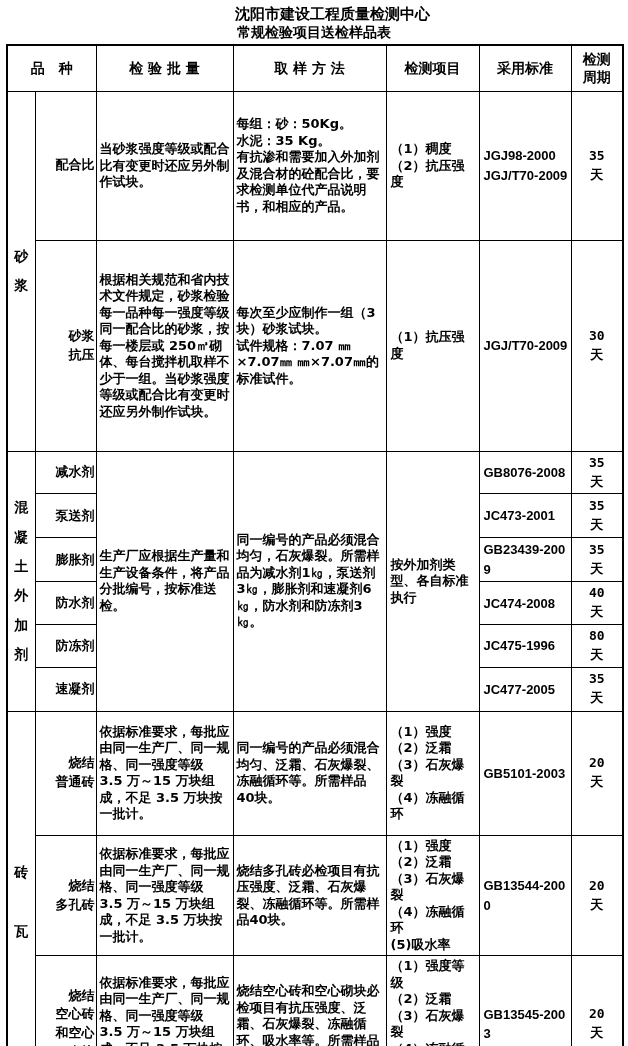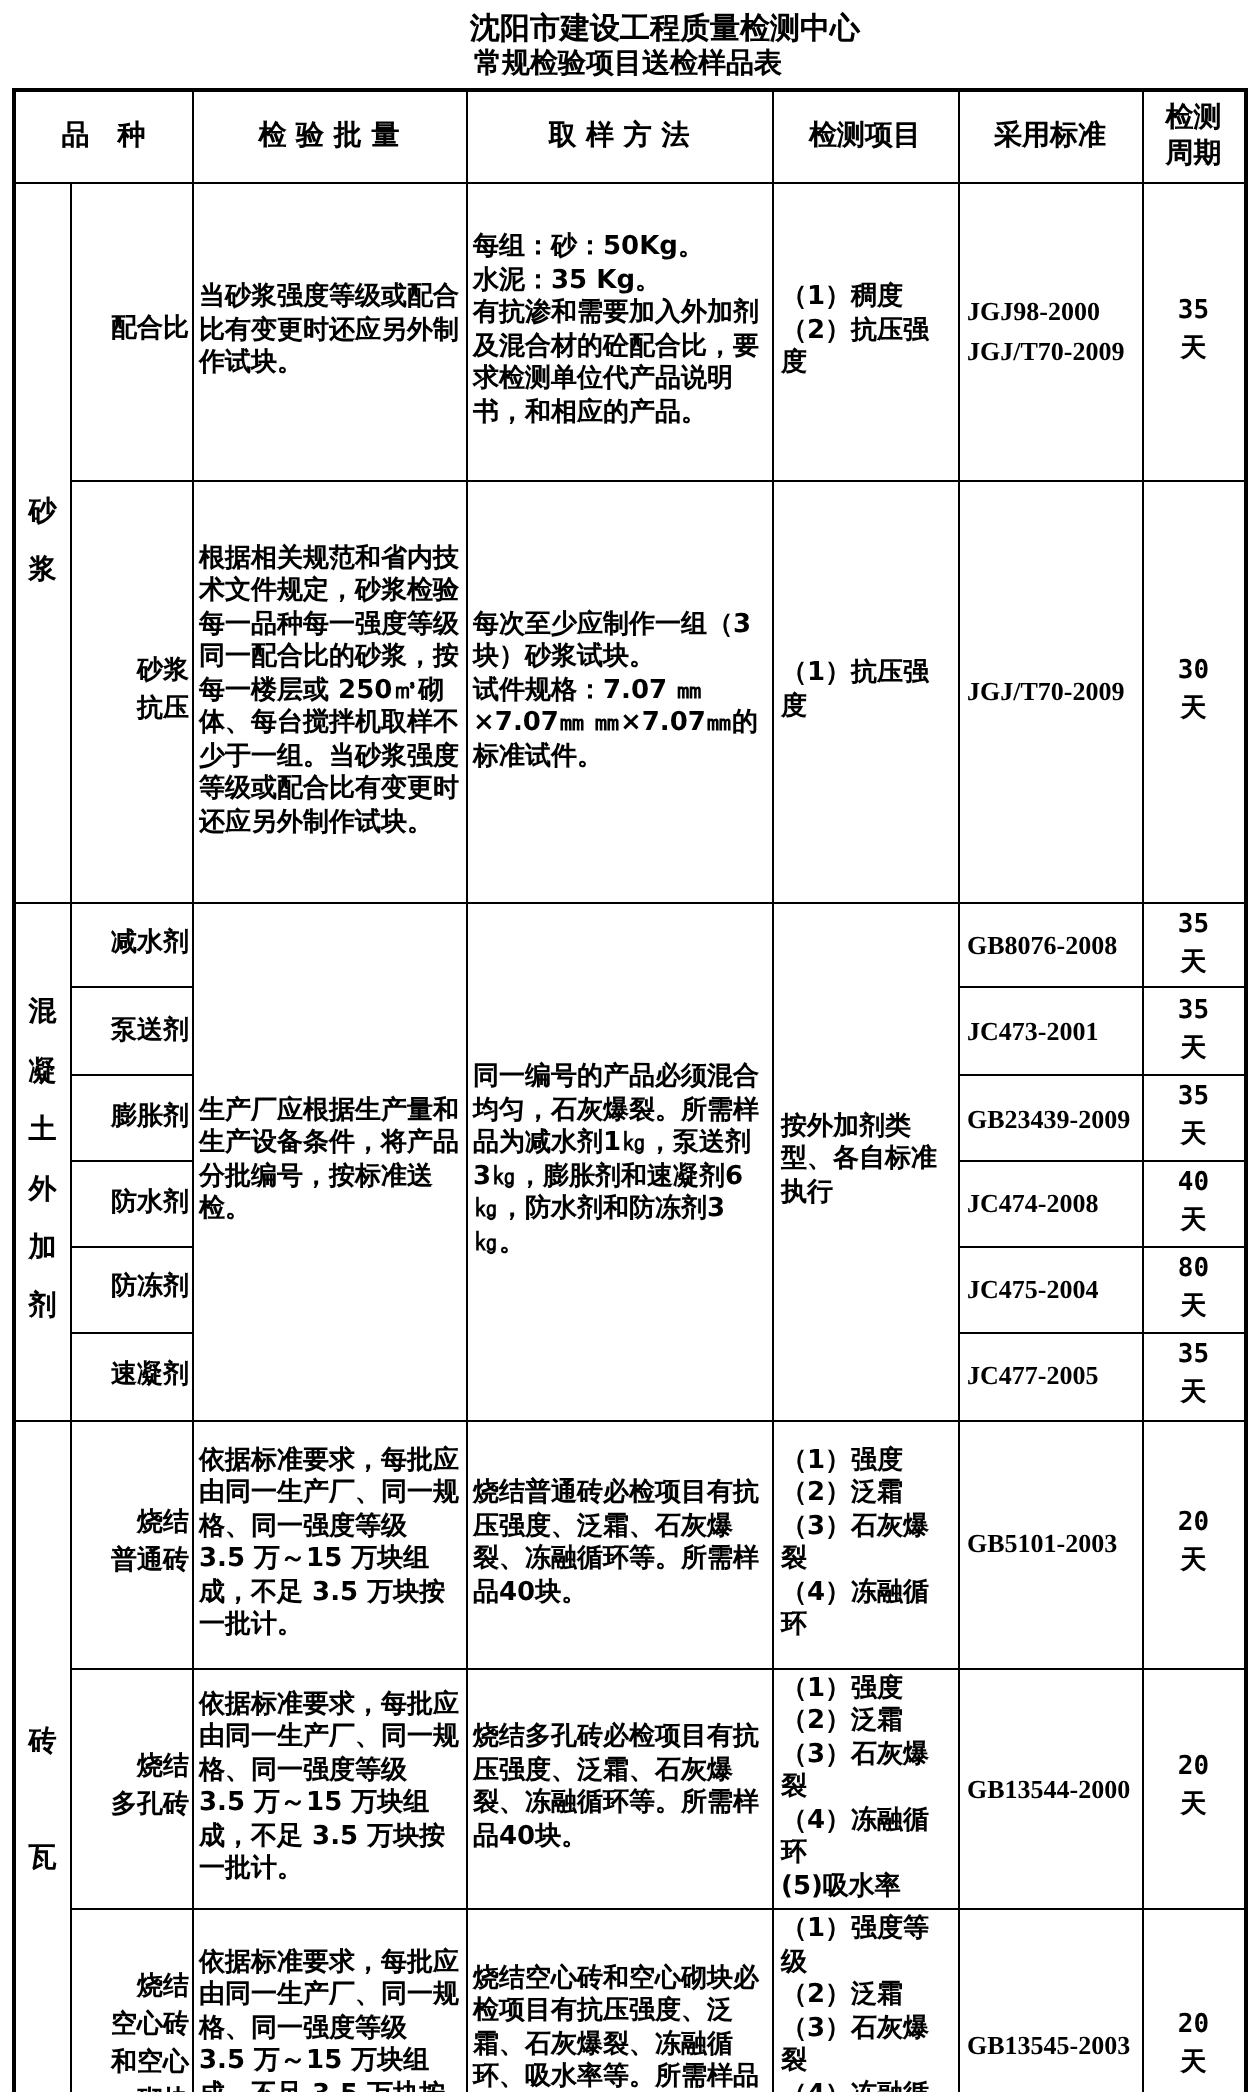--- a/index.html
+++ b/index.html
@@ -21,21 +21,21 @@
     vertical-align:middle;
     white-space:pre-line;
     overflow:hidden;
   }
   th{font-size:14px;text-align:center;padding:2px 1px;font-weight:bold;line-height:1.25;}
   td{font-size:13px;line-height:1.27;}
   td.vlabel{text-align:center;line-height:2.1;padding:0;font-size:14px;}
   td.type{text-align:right;line-height:1.45;padding:2px 1px;margin-top:40px;}
   td.items{padding:2px 2px 2px 4px;}
   td.std{
-    font-family:Liberation Serif, serif;
+    font-family:Liberation Sans, sans-serif;
     font-size:13px;line-height:1.5;
     word-break:break-all;padding:2px 2px 2px 4px;margin-left:29px;
   }
   td.period{
     text-align:center;
     font-family:"DejaVu Sans Mono",monospace;
     font-size:13px;line-height:1.45;padding:2px 1px;
   }
 </style>
 </head>
@@ -124,39 +124,39 @@
 天</td>
   </tr>
   <tr style="height:38px">
     <td class="type">防水剂</td>
     <td class="std">JC474-2008</td>
     <td class="period">40
 天</td>
   </tr>
   <tr style="height:42px">
     <td class="type">防冻剂</td>
-    <td class="std">JC475-2004</td>
+    <td class="std">JC475-1996</td>
     <td class="period">80
 天</td>
   </tr>
   <tr style="height:44px">
     <td class="type">速凝剂</td>
     <td class="std">JC477-2005</td>
     <td class="period">35
 天</td>
   </tr>
 
   <tr style="height:124px">
     <td rowspan="3" class="vlabel">砖
 
 瓦</td>
     <td class="type">烧结
 普通砖</td>
     <td>依据标准要求，每批应由同一生产厂、同一规格、同一强度等级 3.5 万～15 万块组成，不足 3.5 万块按一批计。</td>
-    <td>烧结普通砖必检项目有抗压强度、泛霜、石灰爆裂、冻融循环等。所需样品40块。</td>
+    <td>同一编号的产品必须混合均匀、泛霜、石灰爆裂、冻融循环等。所需样品40块。</td>
     <td class="items">（1）强度
 （2）泛霜
 （3）石灰爆裂
 （4）冻融循环</td>
     <td class="std">GB5101-2003</td>
     <td class="period">20
 天</td>
   </tr>
   <tr style="height:114px">
     <td class="type">烧结

